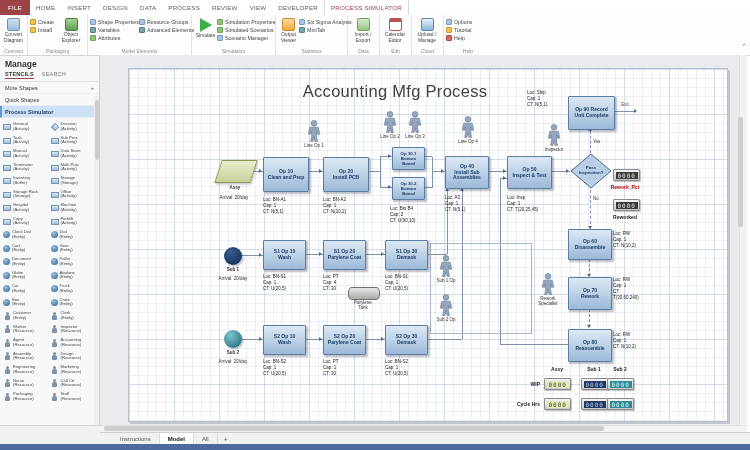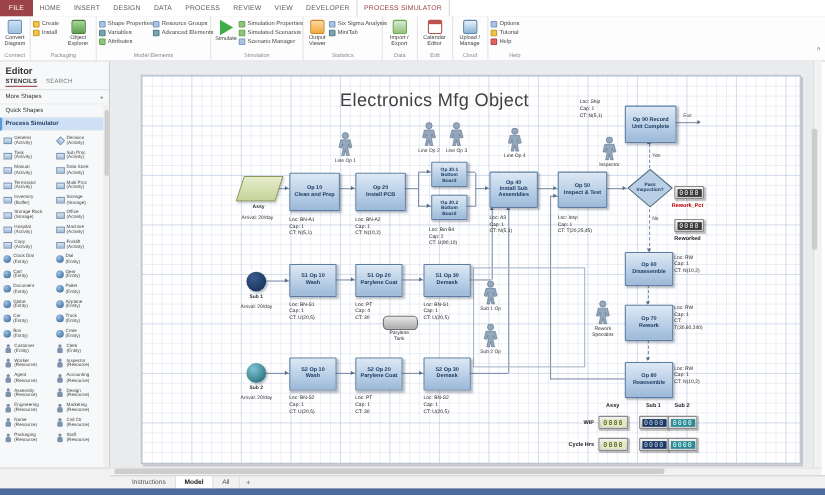--- a/index.html
+++ b/index.html
@@ -244,21 +244,21 @@
             <span class="si si-r"></span>
             <span>Help</span>
           </div>
       </div>
       <div class="glabel">Help</div>
     </div>
   </div>
   <div id="ribbon-collapse">˄</div>
 
   <div id="shapes-panel">
-    <div id="sp-title">Editor</div>
+    <div id="sp-title">Manage</div>
     <div id="sp-tabs">
       <span class="sp-tab on">STENCILS</span>
       <span class="sp-tab">SEARCH</span>
     </div>
     <div class="sp-row">
       <span>More Shapes</span>
       <span class="arr">▸</span>
     </div>
     <div class="sp-row">
       <span>Quick Shapes</span>
@@ -478,21 +478,21 @@
 (Resource)</span>
         </div>
     </div>
     <div id="sp-scroll">
         <div id="sp-thumb"></div>
       </div>
   </div>
 
   <div id="canvas-bg"></div>
   <div id="page"></div>
-  <div id="dtitle">Electronics Mfg Object</div>
+  <div id="dtitle">Accounting Mfg Process</div>
 
   <div class="hl" style="left:252px;top:171px;width:11px"></div>
   <div class="arR" style="left:259px;top:169px"></div>
   <div class="hl" style="left:307px;top:171px;width:16px"></div>
   <div class="arR" style="left:319px;top:169px"></div>
   <div class="hl" style="left:367px;top:171px;width:13px"></div>
   <div class="vl" style="left:380px;top:157px;height:31px"></div>
   <div class="hl" style="left:380px;top:156px;width:12px"></div>
   <div class="arR" style="left:388px;top:154px"></div>
   <div class="hl" style="left:380px;top:187px;width:12px"></div>

